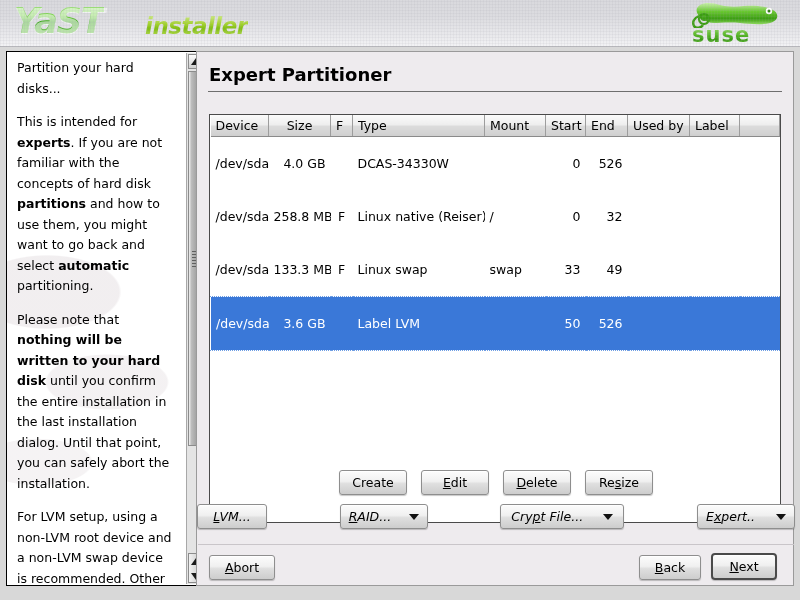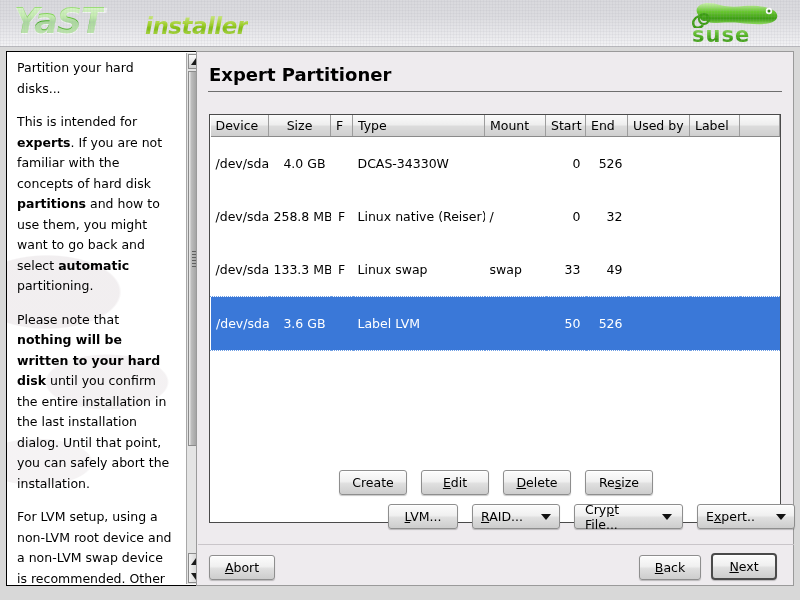--- a/index.html
+++ b/index.html
@@ -230,24 +230,24 @@
   }
   .btn.focused {
     border: 2px solid #4a4a4a;
     border-radius: 4px;
   }
 
   .btnrow1 { position: absolute; left: 0; top: 418px; width: 598px;
              display: flex; justify-content: center; gap: 14px; }
   .btnrow1 .btn { width: 68px; }
   .btnrow2 { position: absolute; left: 0; top: 452px; width: 598px;
-             display: flex; justify-content: flex-end; gap: 14px; }
+             display: flex; justify-content: space-between; gap: 14px; font-style: italic; }
   .btnrow2 .b-lvm   { width: 70px; }
   .btnrow2 .b-raid  { width: 88px; justify-content: space-between; padding: 0 8px; }
-  .btnrow2 .b-crypt { width: 109px; justify-content: space-between; padding: 0 10px; }
+  .btnrow2 .b-crypt { width: 124px; justify-content: space-between; padding: 0 10px; }
   .btnrow2 .b-expert{ width: 98px; justify-content: space-between; padding: 4px 8px; }
 
   .nav-sep {
     position: absolute; left: 1px; top: 492px; width: 596px; height: 1px;
     background: #c9c5c9;
   }
   .btn-abort { position: absolute; left: 12px; top: 503px; width: 66px; }
   .btn-back  { position: absolute; left: 442px; top: 503px; width: 62px; }
   .btn-next  { position: absolute; left: 514px; top: 501px; width: 66px; height: 27px; }
 </style>

